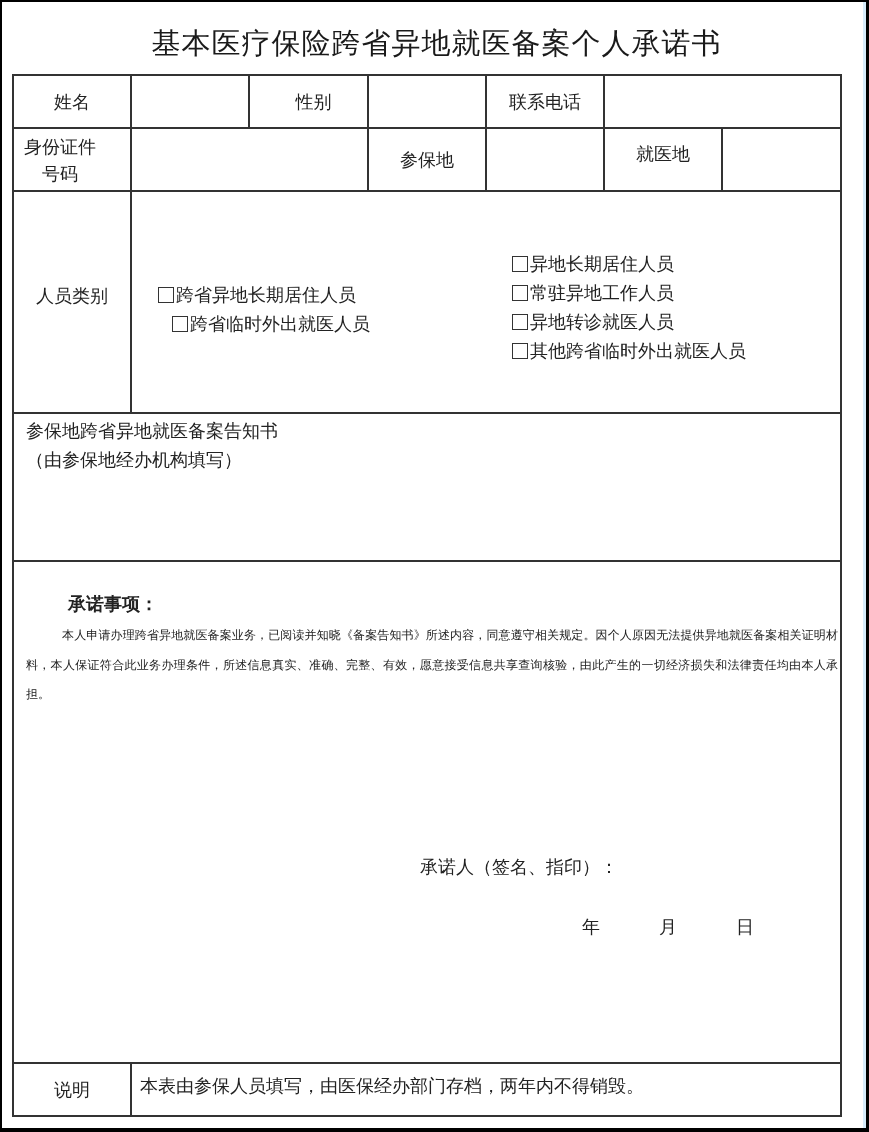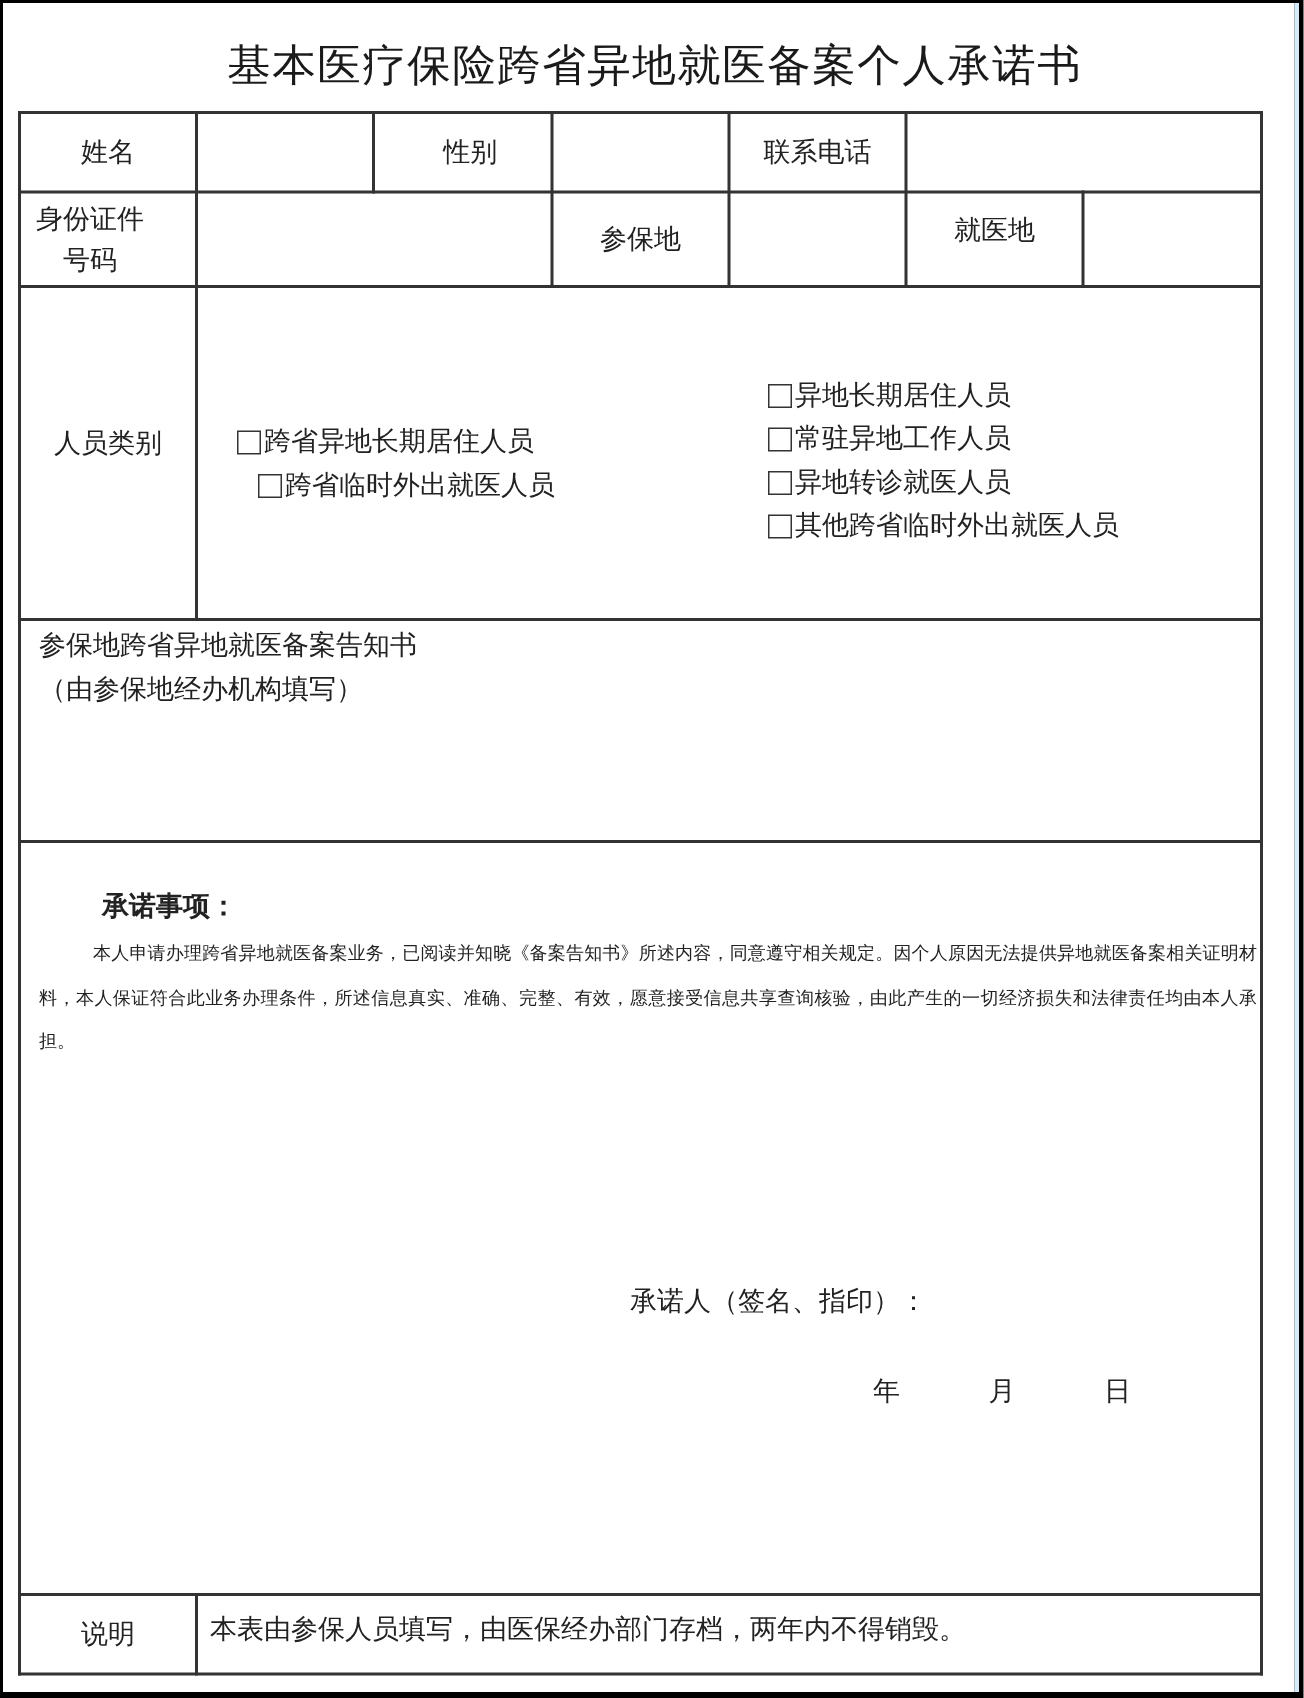--- a/index.html
+++ b/index.html
@@ -59,21 +59,21 @@
   <div class="line v" style="left:10px; top:72px; height:1043px;"></div>
   <div class="line v" style="left:838px; top:72px; height:1043px;"></div>
   <div class="line v" style="left:128px; top:72px; height:338px;"></div>
   <div class="line v" style="left:246px; top:72px; height:55px;"></div>
   <div class="line v" style="left:365px; top:72px; height:118px;"></div>
   <div class="line v" style="left:483px; top:72px; height:118px;"></div>
   <div class="line v" style="left:601px; top:72px; height:118px;"></div>
   <div class="line v" style="left:719px; top:125px; height:65px;"></div>
   <div class="line v" style="left:128px; top:1060px; height:55px;"></div>
 
-  <div class="cell-text" style="left:12px; top:74px; width:116px; height:51px;">姓名</div>
+  <div class="cell-text" style="left:12px; top:74px; width:116px; height:51px;font-family:Liberation Serif, serif;">姓名</div>
   <div class="cell-text" style="left:130px; top:74px; width:116px; height:51px;"></div>
   <div class="cell-text" style="left:248px; top:74px; width:127px; height:51px;">性别</div>
   <div class="cell-text" style="left:367px; top:74px; width:116px; height:51px;"></div>
   <div class="cell-text" style="left:485px; top:74px; width:116px; height:51px;">联系电话</div>
   <div class="cell-text" style="left:603px; top:74px; width:235px; height:51px;"></div>
 
   <div class="cell-text" style="left:12px; top:127px; width:92px; height:61px; flex-direction:column; line-height:27px;">
     <span>身份证件</span>
     <span>号码</span>
   </div>

